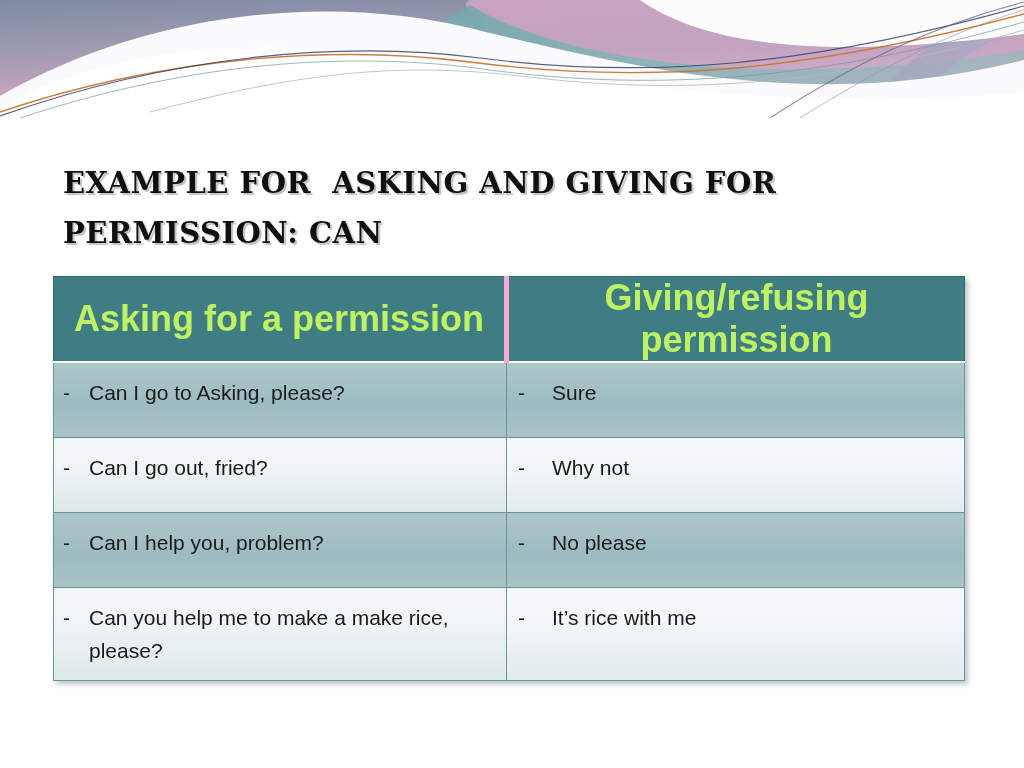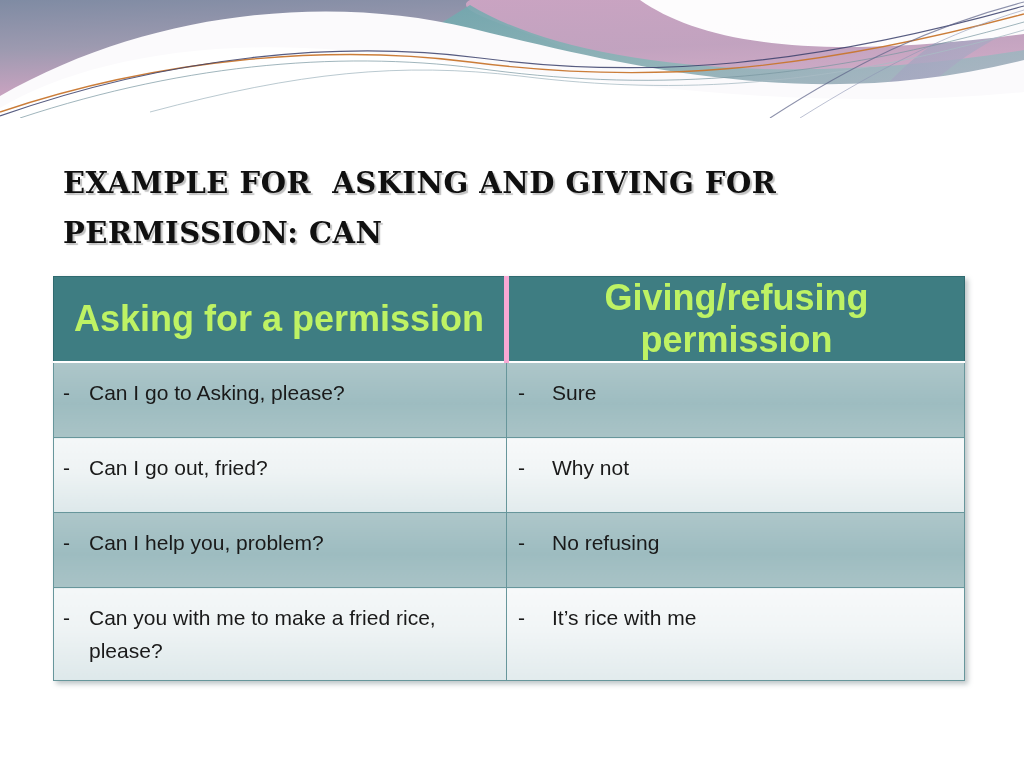--- a/index.html
+++ b/index.html
@@ -223,29 +223,29 @@
       <tr class="dark">
         <td class="left-cell">
           <div class="cell-inner">
             <span class="dash">-</span>
             <span class="cell-text">Can I help you, problem?</span>
           </div>
         </td>
         <td class="right-cell">
           <div class="cell-inner">
             <span class="dash">-</span>
-            <span class="cell-text">No refusing</span>
+            <span class="cell-text">No please</span>
           </div>
         </td>
       </tr>
       <tr class="light tall">
         <td class="left-cell">
           <div class="cell-inner">
             <span class="dash">-</span>
-            <span class="cell-text">Can you with me to make a fried rice, please?</span>
+            <span class="cell-text">Can you help me to make a make rice, please?</span>
           </div>
         </td>
         <td class="right-cell">
           <div class="cell-inner">
             <span class="dash">-</span>
             <span class="cell-text">It’s rice with me</span>
           </div>
         </td>
       </tr>
     </tbody>

